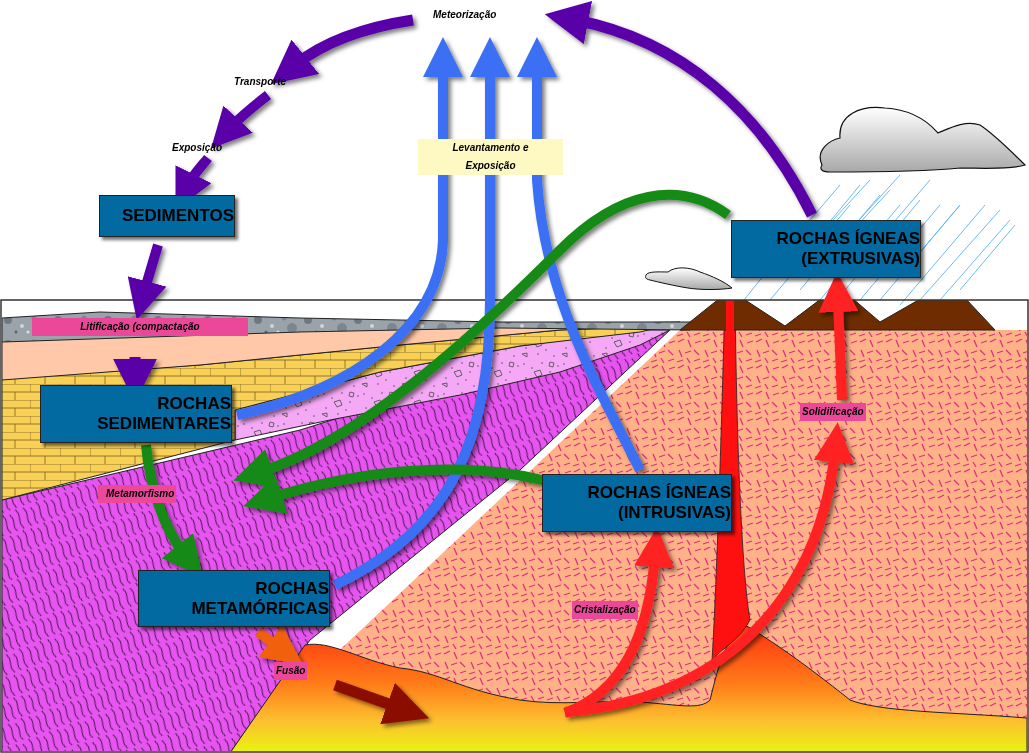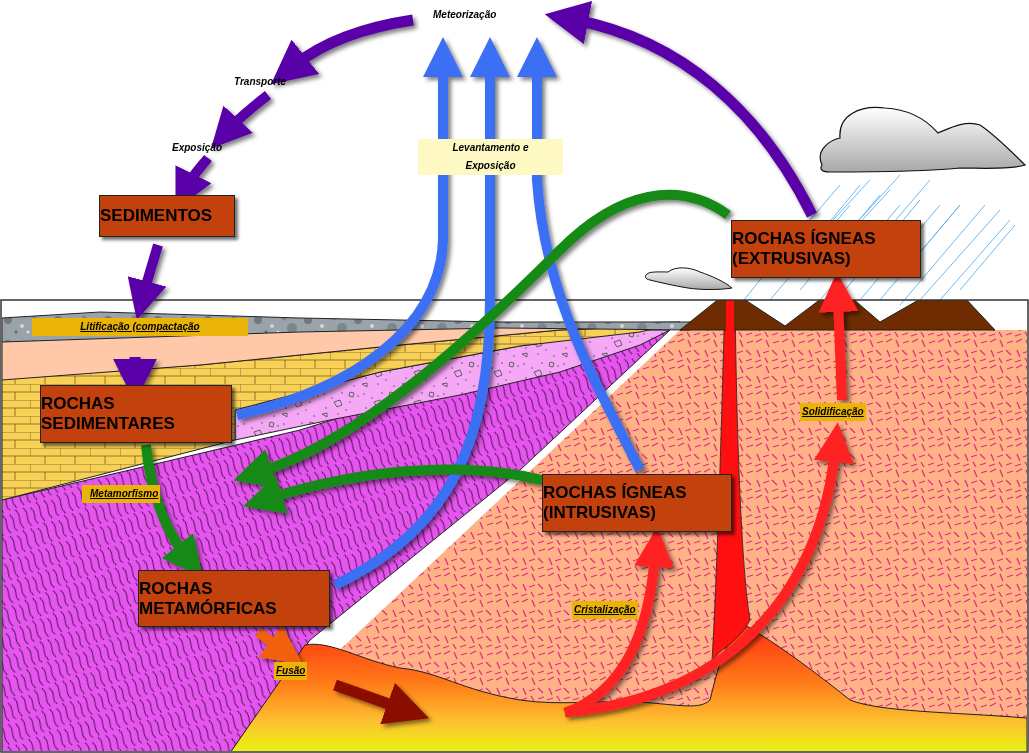--- a/index.html
+++ b/index.html
@@ -1,25 +1,25 @@
 <!DOCTYPE html>
 <html><head>
 <meta charset="utf-8">
 <style>
   html, body { margin:0; padding:0; background:#ffffff; }
   body { width:1029px; height:753px; position:relative; overflow:hidden;
          font-family:"Liberation Sans", "DejaVu Sans", sans-serif; }
   #stage { position:absolute; left:0; top:0; width:1029px; height:753px; }
-  .box { position:absolute; background:#c2410c; border:1.5px solid #222;
+  .box { position:absolute; background:#0369a1; border:1.5px solid #222;
          box-shadow:3px 3px 3px rgba(0,0,0,0.55);
-         display:flex; flex-direction:column; align-items:flex-start; justify-content:center;
+         display:flex; flex-direction:column; align-items:flex-end; justify-content:center;
          font-weight:bold; font-size:17px; line-height:20px; color:#000; text-align:center; }
   .lbl { position:absolute; font-style:italic; font-weight:bold; font-size:10px; color:#000;
          line-height:18px; white-space:nowrap; }
-  .lbl.bg { background:#eab308; padding:0 2px;text-decoration:underline; }
+  .lbl.bg { background:#ec4899; padding:0 2px; }
   .lbl.center { text-align:center; }
 </style>
 </head>
 <body>
 
 <div id="stage">
   <svg id="scene" width="1029" height="753" viewBox="0 0 1029 753">
     <defs>
 
       <pattern id="patIgneous" width="26" height="26" patternUnits="userSpaceOnUse">
@@ -215,17 +215,17 @@
   <div class="lbl" style="left:433px;top:6px;">Meteorização</div>
   <div class="lbl" style="left:234px;top:73px;">Transporte</div>
   <div class="lbl" style="left:172px;top:139px;">Exposição</div>
   <div class="lbl center" style="left:418px;top:139px;width:145px;background:#fef9c3;">
     <div>Levantamento e</div>
     <div>Exposição</div>
   </div>
   <div class="lbl bg center" style="left:32px;top:318px;width:212px;">
     <div>Litificação (compactação</div>
   </div>
-  <div class="lbl bg" style="left:82px;top:485px;padding-left:8px;">Metamorfismo</div>
+  <div class="lbl bg" style="left:98px;top:485px;padding-left:8px;">Metamorfismo</div>
   <div class="lbl bg" style="left:274px;top:662px;">Fusão</div>
   <div class="lbl bg" style="left:572px;top:601px;">Cristalização</div>
   <div class="lbl bg" style="left:800px;top:403px;text-align:center;">Solidificação</div>
 </div>
 
 </body></html>

